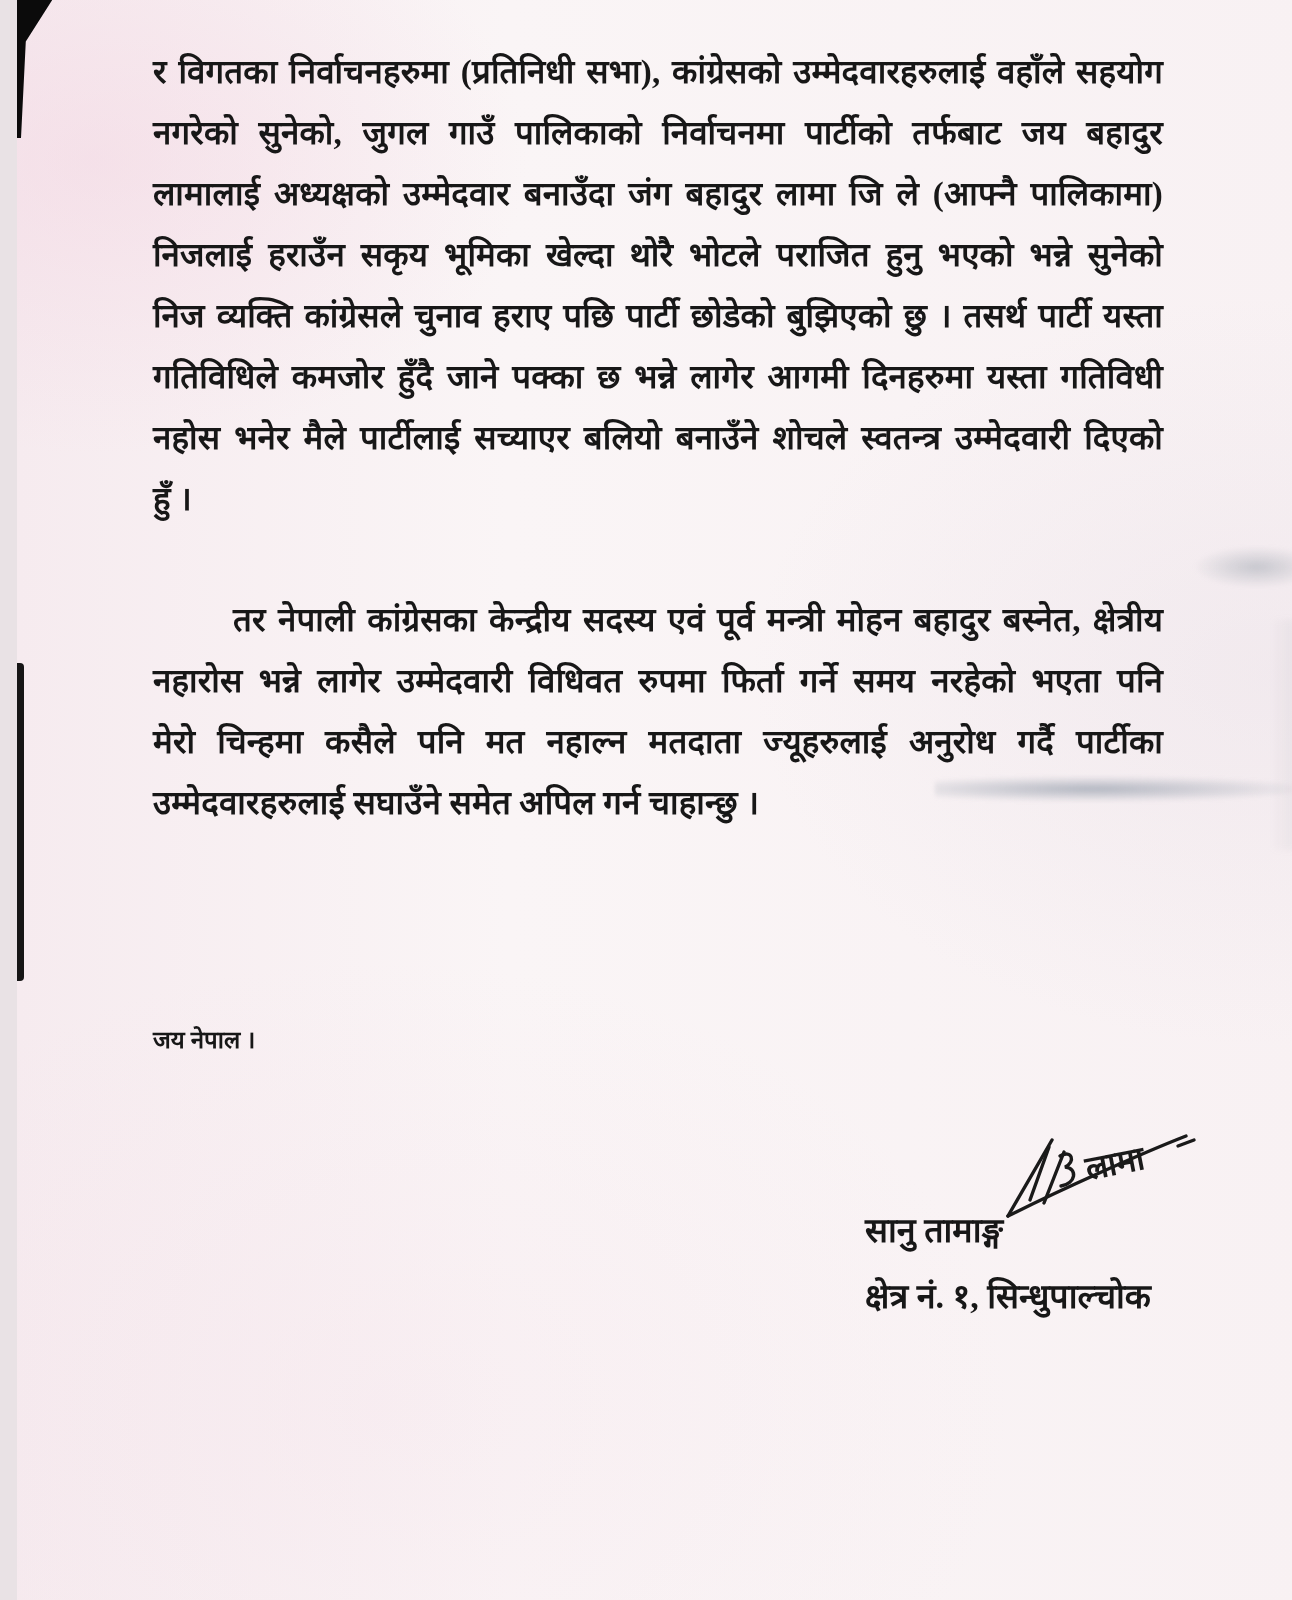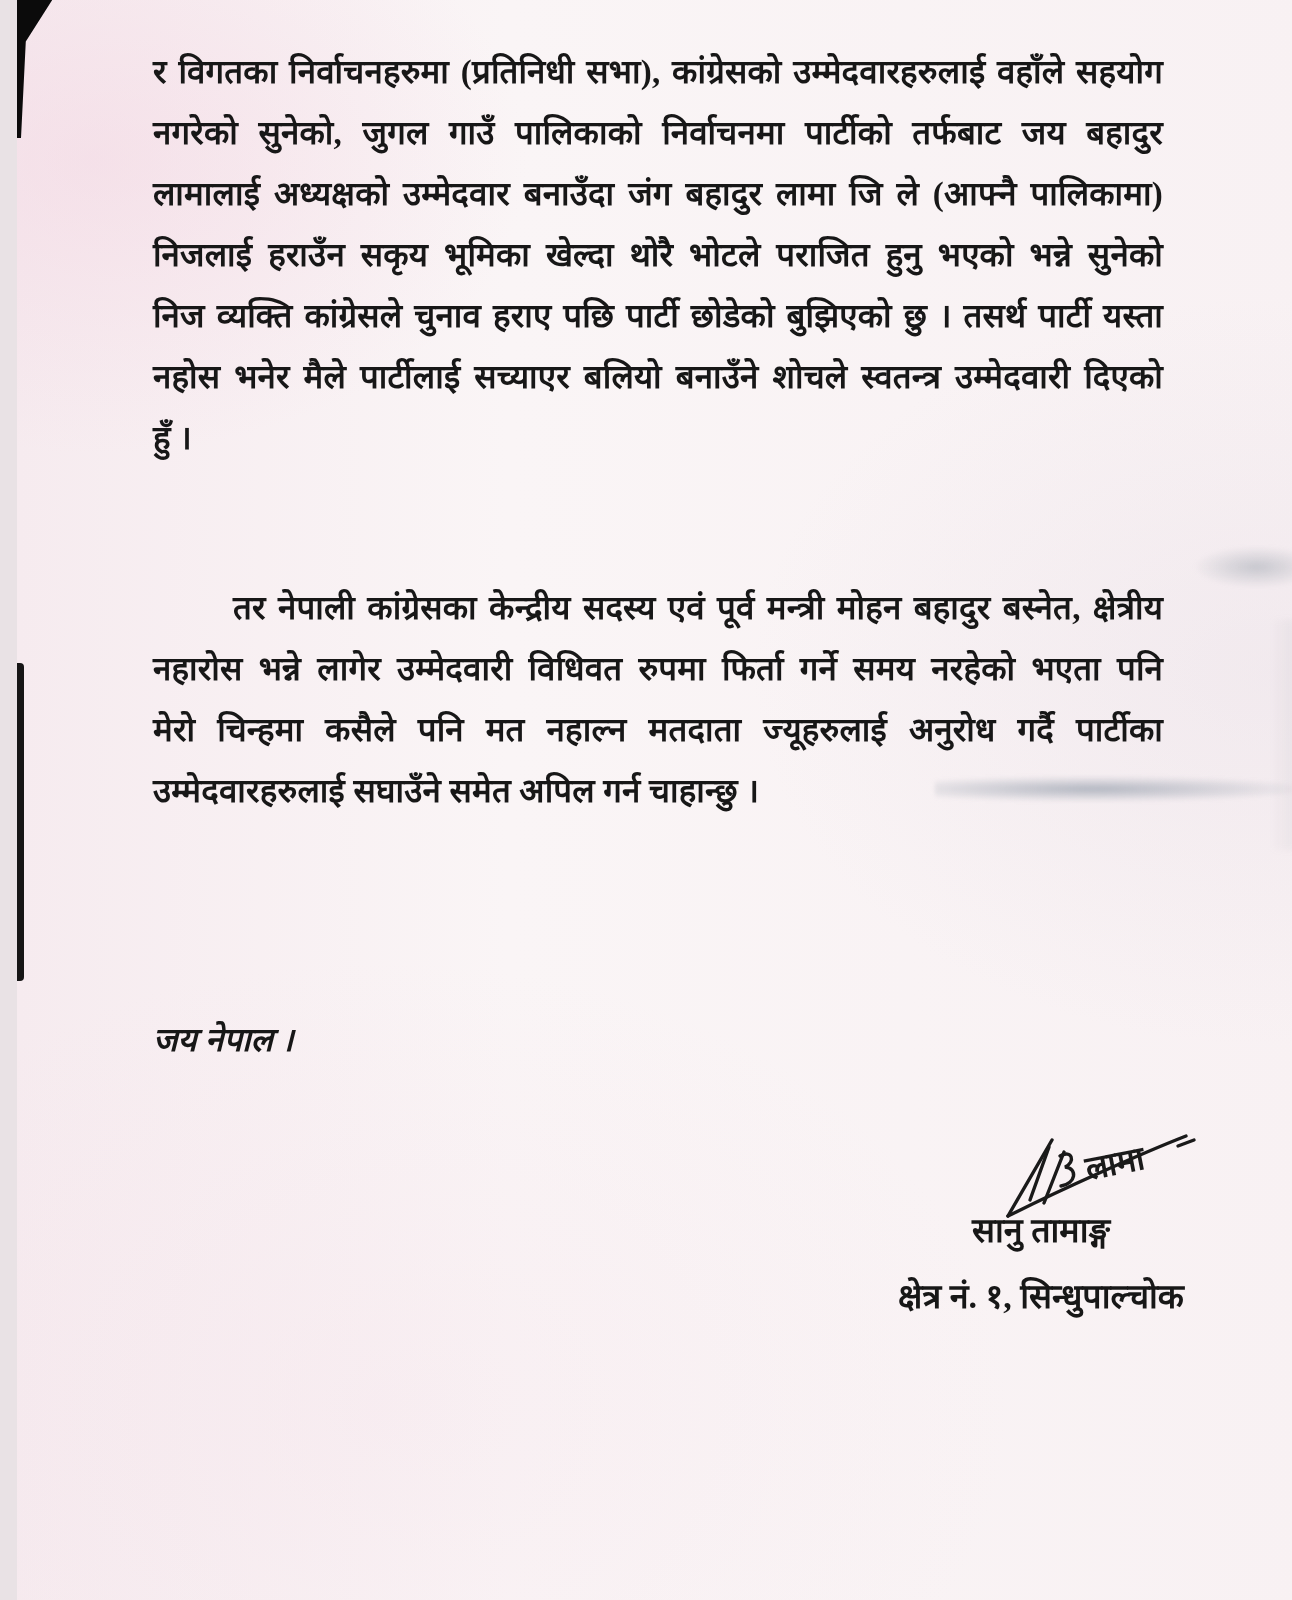--- a/index.html
+++ b/index.html
@@ -21,29 +21,29 @@
   
   .para{position:absolute;left:136px;width:1010px;font-weight:700;}
   .line{
     display:block;height:61px;line-height:61px;font-size:33px;
     text-align:justify;text-align-last:justify;white-space:nowrap;
     letter-spacing:.2px;
   }
   .line.short{text-align:left;text-align-last:left;}
   .line.indent{text-indent:80px;}
   #para1{top:42px;}
-  #para2{top:578px;}
+  #para2{top:590px;}
   .closing{
     position:absolute;left:136px;top:1010px;height:61px;line-height:61px;
-    font-size:33px;font-weight:700;font-style:italic;
+    font-size:24px;font-weight:700;
   }
   
   .sig-col{
     position:absolute;left:848px;top:1198px;width:352px;
-    text-align:center;font-weight:700;
+    font-weight:700;
   }
   .sig-line{display:block;height:66px;line-height:66px;font-size:34px;white-space:nowrap;}
   .sig-scrawl{position:absolute;left:983px;top:1116px;width:204px;height:108px;}
   
   .corner-wedge{
     position:absolute;left:0;top:0;width:40px;height:138px;background:#0b0b0b;
     clip-path:polygon(0 0,88% 0,22% 30%,10% 100%,0 100%);
   }
   .edge-strip{
     position:absolute;left:0;top:663px;width:7px;height:318px;
@@ -76,20 +76,21 @@
   <div class="smudge smudge-a"></div>
   <div class="smudge smudge-b"></div>
   <div class="smudge smudge-c"></div>
 
   <div class="para" id="para1">
     <span class="line">र विगतका निर्वाचनहरुमा (प्रतिनिधी सभा), कांग्रेसको उम्मेदवारहरुलाई वहाँले सहयोग</span>
     <span class="line">नगरेको सुनेको, जुगल गाउँ पालिकाको निर्वाचनमा पार्टीको तर्फबाट जय बहादुर</span>
     <span class="line">लामालाई अध्यक्षको उम्मेदवार बनाउँदा जंग बहादुर लामा जि ले (आफ्नै पालिकामा)</span>
     <span class="line">निजलाई हराउँन सकृय भूमिका खेल्दा थोरै भोटले पराजित हुनु भएको भन्ने सुनेको</span>
     <span class="line">निज व्यक्ति कांग्रेसले चुनाव हराए पछि पार्टी छोडेको बुझिएको छु । तसर्थ पार्टी यस्ता</span>
+    <span class="line">गतिविधिले कमजोर हुँदै जाने पक्का छ भन्ने लागेर आगमी दिनहरुमा यस्ता गतिविधी</span>
     <span class="line">नहोस भनेर मैले पार्टीलाई सच्याएर बलियो बनाउँने शोचले स्वतन्त्र उम्मेदवारी दिएको</span>
     <span class="line short">हुँ ।</span>
   </div>
 
   <div class="para" id="para2">
     <span class="line indent">तर नेपाली कांग्रेसका केन्द्रीय सदस्य एवं पूर्व मन्त्री मोहन बहादुर बस्नेत, क्षेत्रीय</span>
     <span class="line">नहारोस भन्ने लागेर उम्मेदवारी विधिवत रुपमा फिर्ता गर्ने समय नरहेको भएता पनि</span>
     <span class="line">मेरो चिन्हमा कसैले पनि मत नहाल्न मतदाता ज्यूहरुलाई अनुरोध गर्दै पार्टीका</span>
     <span class="line short">उम्मेदवारहरुलाई सघाउँने समेत अपिल गर्न चाहान्छु ।</span>
   </div>

